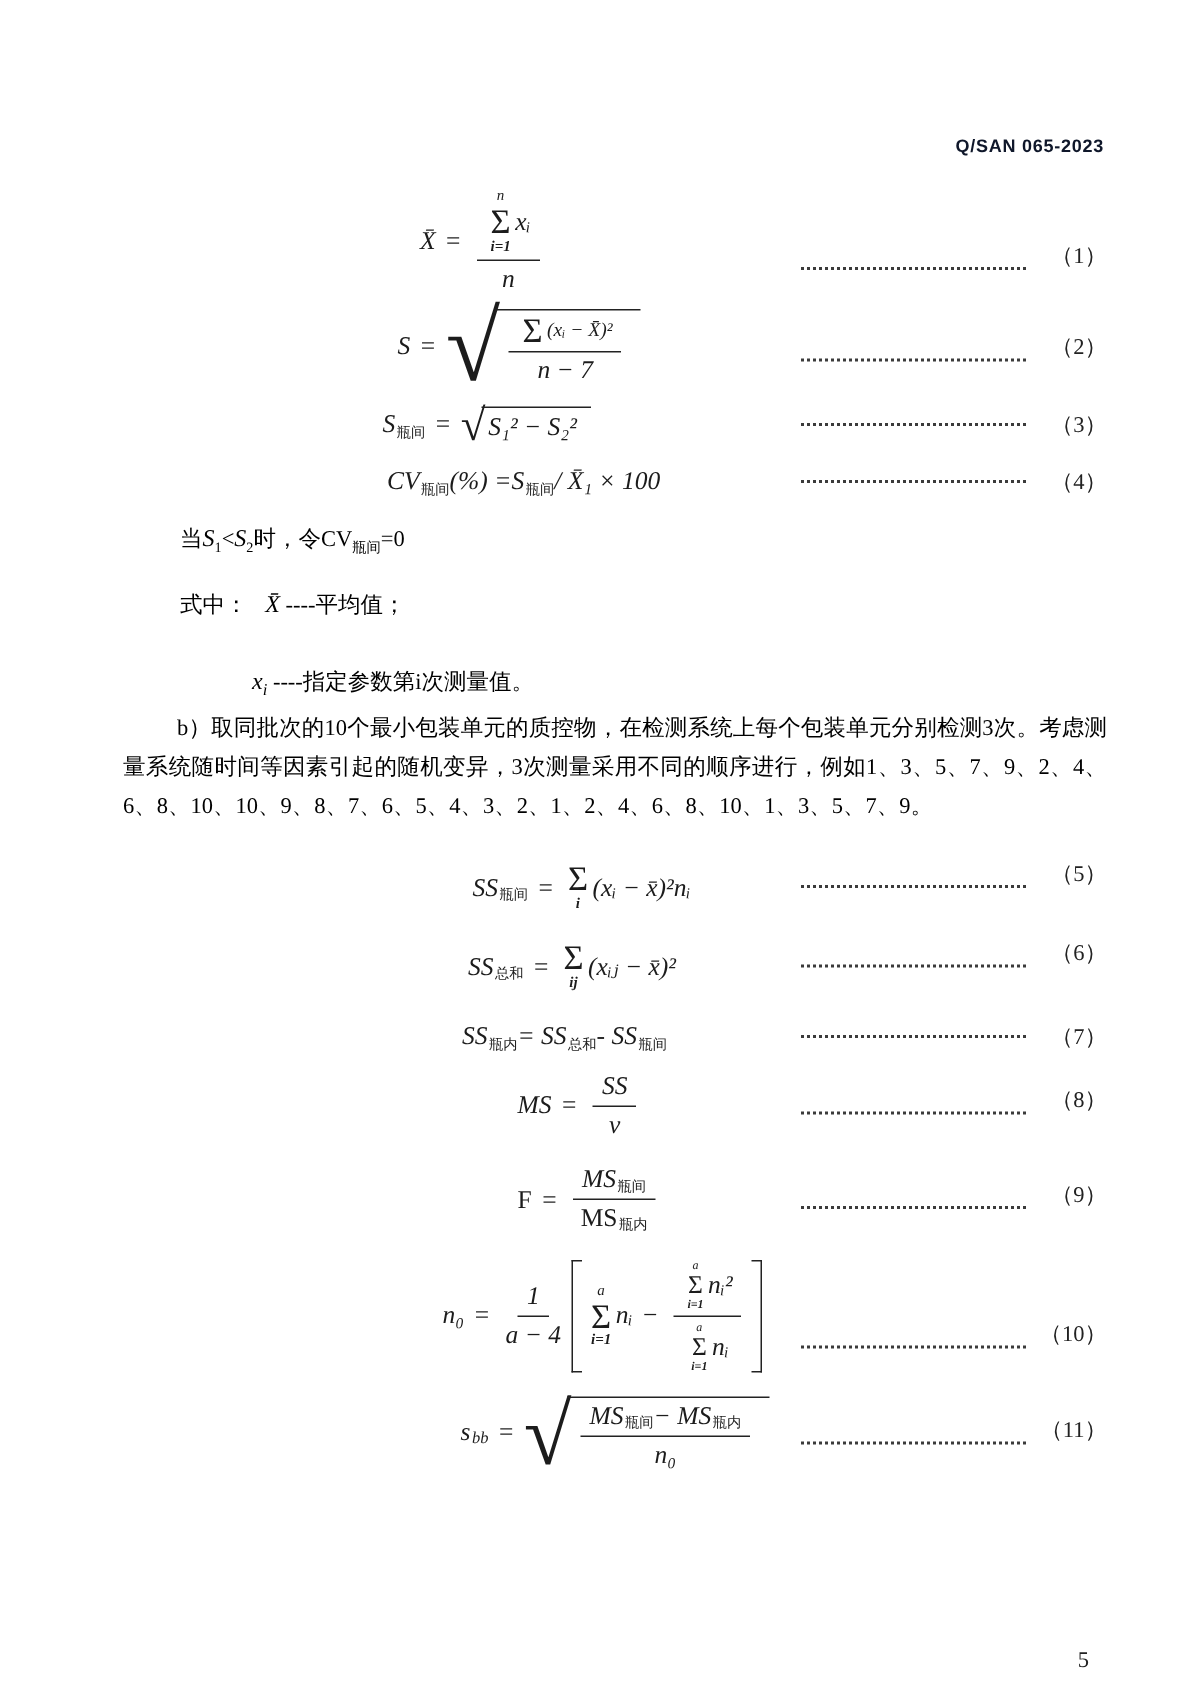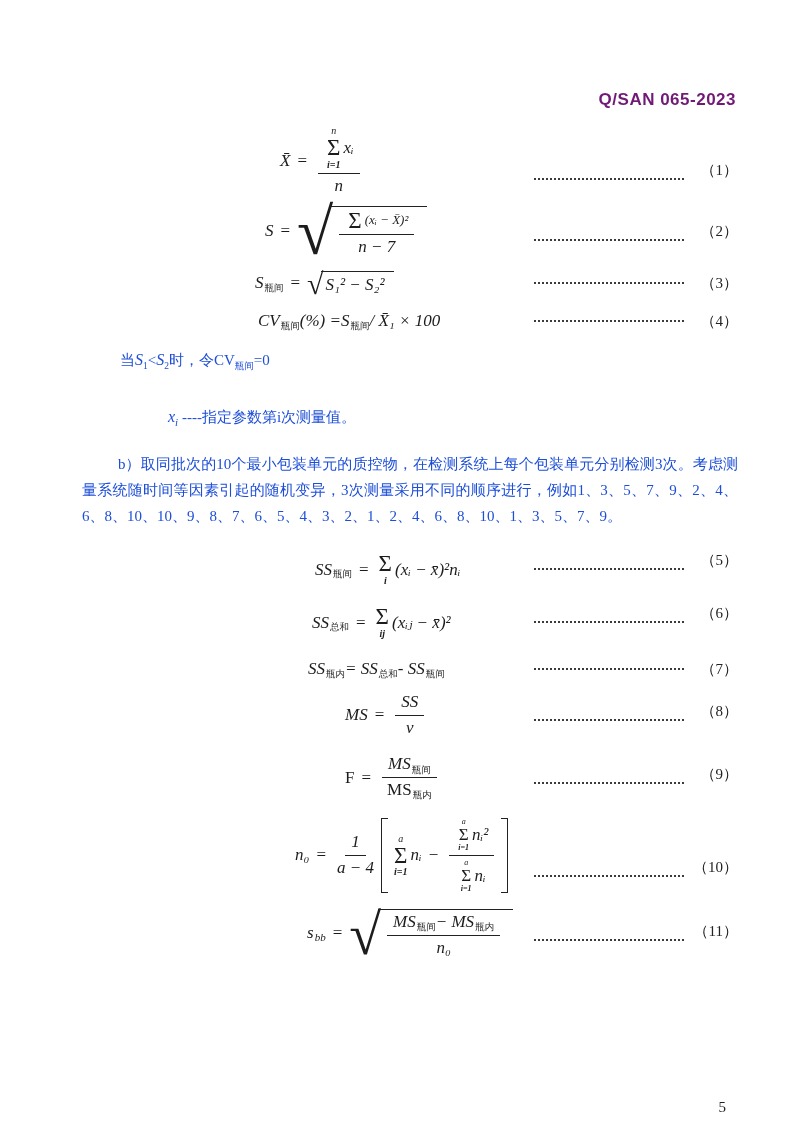--- a/index.html
+++ b/index.html
@@ -1,20 +1,20 @@
 <!DOCTYPE html>
 <html><head>
 <meta charset="utf-8">
 <style>
   * { margin:0; padding:0; box-sizing:border-box; }
   html,body { background:#ffffff; }
   body { width:800px; height:1131px; font-family:"Liberation Serif","DejaVu Serif",serif; color:#1c1c1c; position:relative; overflow:hidden; }
   .page { position:relative; width:800px; height:1131px; background:#fff; }
 
-  .doc-number { position:absolute; top:90px; right:64px; font-family:"Liberation Sans","DejaVu Sans",sans-serif; font-weight:600; font-size:17px; letter-spacing:0.5px; color:#701a75; }
+  .doc-number { position:absolute; top:90px; right:64px; font-family:"Liberation Sans","DejaVu Sans",sans-serif; font-weight:600; font-size:12px; letter-spacing:0.5px; color:#0f172a; }
 
   .content { position:absolute; top:0; left:82px; width:656px; }
 
   
   .eq-row { display:flex; align-items:center; }
   .eq-row.tall { align-items:flex-end; }
   .eq-row.tall .eq-leader, .eq-row.tall .eq-num { margin-bottom:16px; }
   .eq-content { flex:0 0 auto; }
   .eq-spacer { flex:1 1 auto; }
   .eq-leader { width:150px; height:2px; border-bottom:2.2px dotted #3b3b3b; }
@@ -43,29 +43,29 @@
   .rad-s { font-size:30px; }
   .rad-m { font-size:58px; }
   .rad-l { font-size:66px; }
   .sqrt .body { border-top:1.5px solid #222; padding:3px 9px 0 5px; display:inline-flex; align-items:center; }
 
   .bk { width:7px; align-self:stretch; margin:0 3px; }
   .bk-l { border-left:1.6px solid #222; border-top:1.6px solid #222; border-bottom:1.6px solid #222; }
   .bk-r { border-right:1.6px solid #222; border-top:1.6px solid #222; border-bottom:1.6px solid #222; }
 
   
-  .cjk { font-size:15px; line-height:26px; color:#1d4ed8; }
+  .cjk { font-size:15px; line-height:26px; color:#000000; }
   .isub { font-size:9.5px; vertical-align:-4px; }
   .isub-it { font-style:italic; font-size:11px; vertical-align:-4px; }
   .ivar { font-style:italic; font-size:16px; }
   .cond-line { margin-top:16px; margin-left:38px; font-size:15px; }
   .where-line { font-size:15px; margin-top:7px; }
   .where-first { margin-left:38px; margin-top:12px; }
   .where-rest { margin-left:86px; }
-  .para-b { margin-top:16px; text-indent:2.4em; text-align:justify; }
+  .para-b { margin-top:0; text-indent:2.4em; text-align:justify; }
   .para-record { margin-top:10px; text-indent:2.4em; }
   .page-number { position:absolute; bottom:15px; right:74px; font-size:15px; color:#222; }
 </style>
 </head>
 <body>
 
 <div class="page">
 
   <div class="doc-number">Q/SAN 065-2023</div>
 
@@ -152,20 +152,25 @@
       </div>
       <div class="eq-spacer"></div>
       <div class="eq-leader"></div>
       <div class="eq-num">（4）</div>
     </div>
 
     <div class="cjk cond-line">
       <span>当</span><span class="ivar">S</span><span class="isub">1</span><span>&lt;</span><span class="ivar">S</span><span class="isub">2</span><span>时，令CV</span><span class="isub">瓶间</span><span>=0</span>
     </div>
 
+    <div class="cjk where-line where-first">
+      <span>式中：</span>
+      <span class="ivar" style="margin-left:8px">X̄</span>
+      <span>----平均值；</span>
+    </div>
     <div class="cjk where-line where-rest" style="margin-top:25px">
       <span class="ivar">x</span><span class="isub-it">i</span>
       <span>----指定参数第i次测量值。</span>
     </div>
 
     <p class="cjk para-b">b）取同批次的10个最小包装单元的质控物，在检测系统上每个包装单元分别检测3次。考虑测量系统随时间等因素引起的随机变异，3次测量采用不同的顺序进行，例如1、3、5、7、9、2、4、6、8、10、10、9、8、7、6、5、4、3、2、1、2、4、6、8、10、1、3、5、7、9。</p>
 
 
     <div class="eq-row tall" style="margin-top:22px">
       <div class="eq-content" style="padding-left:233px">

